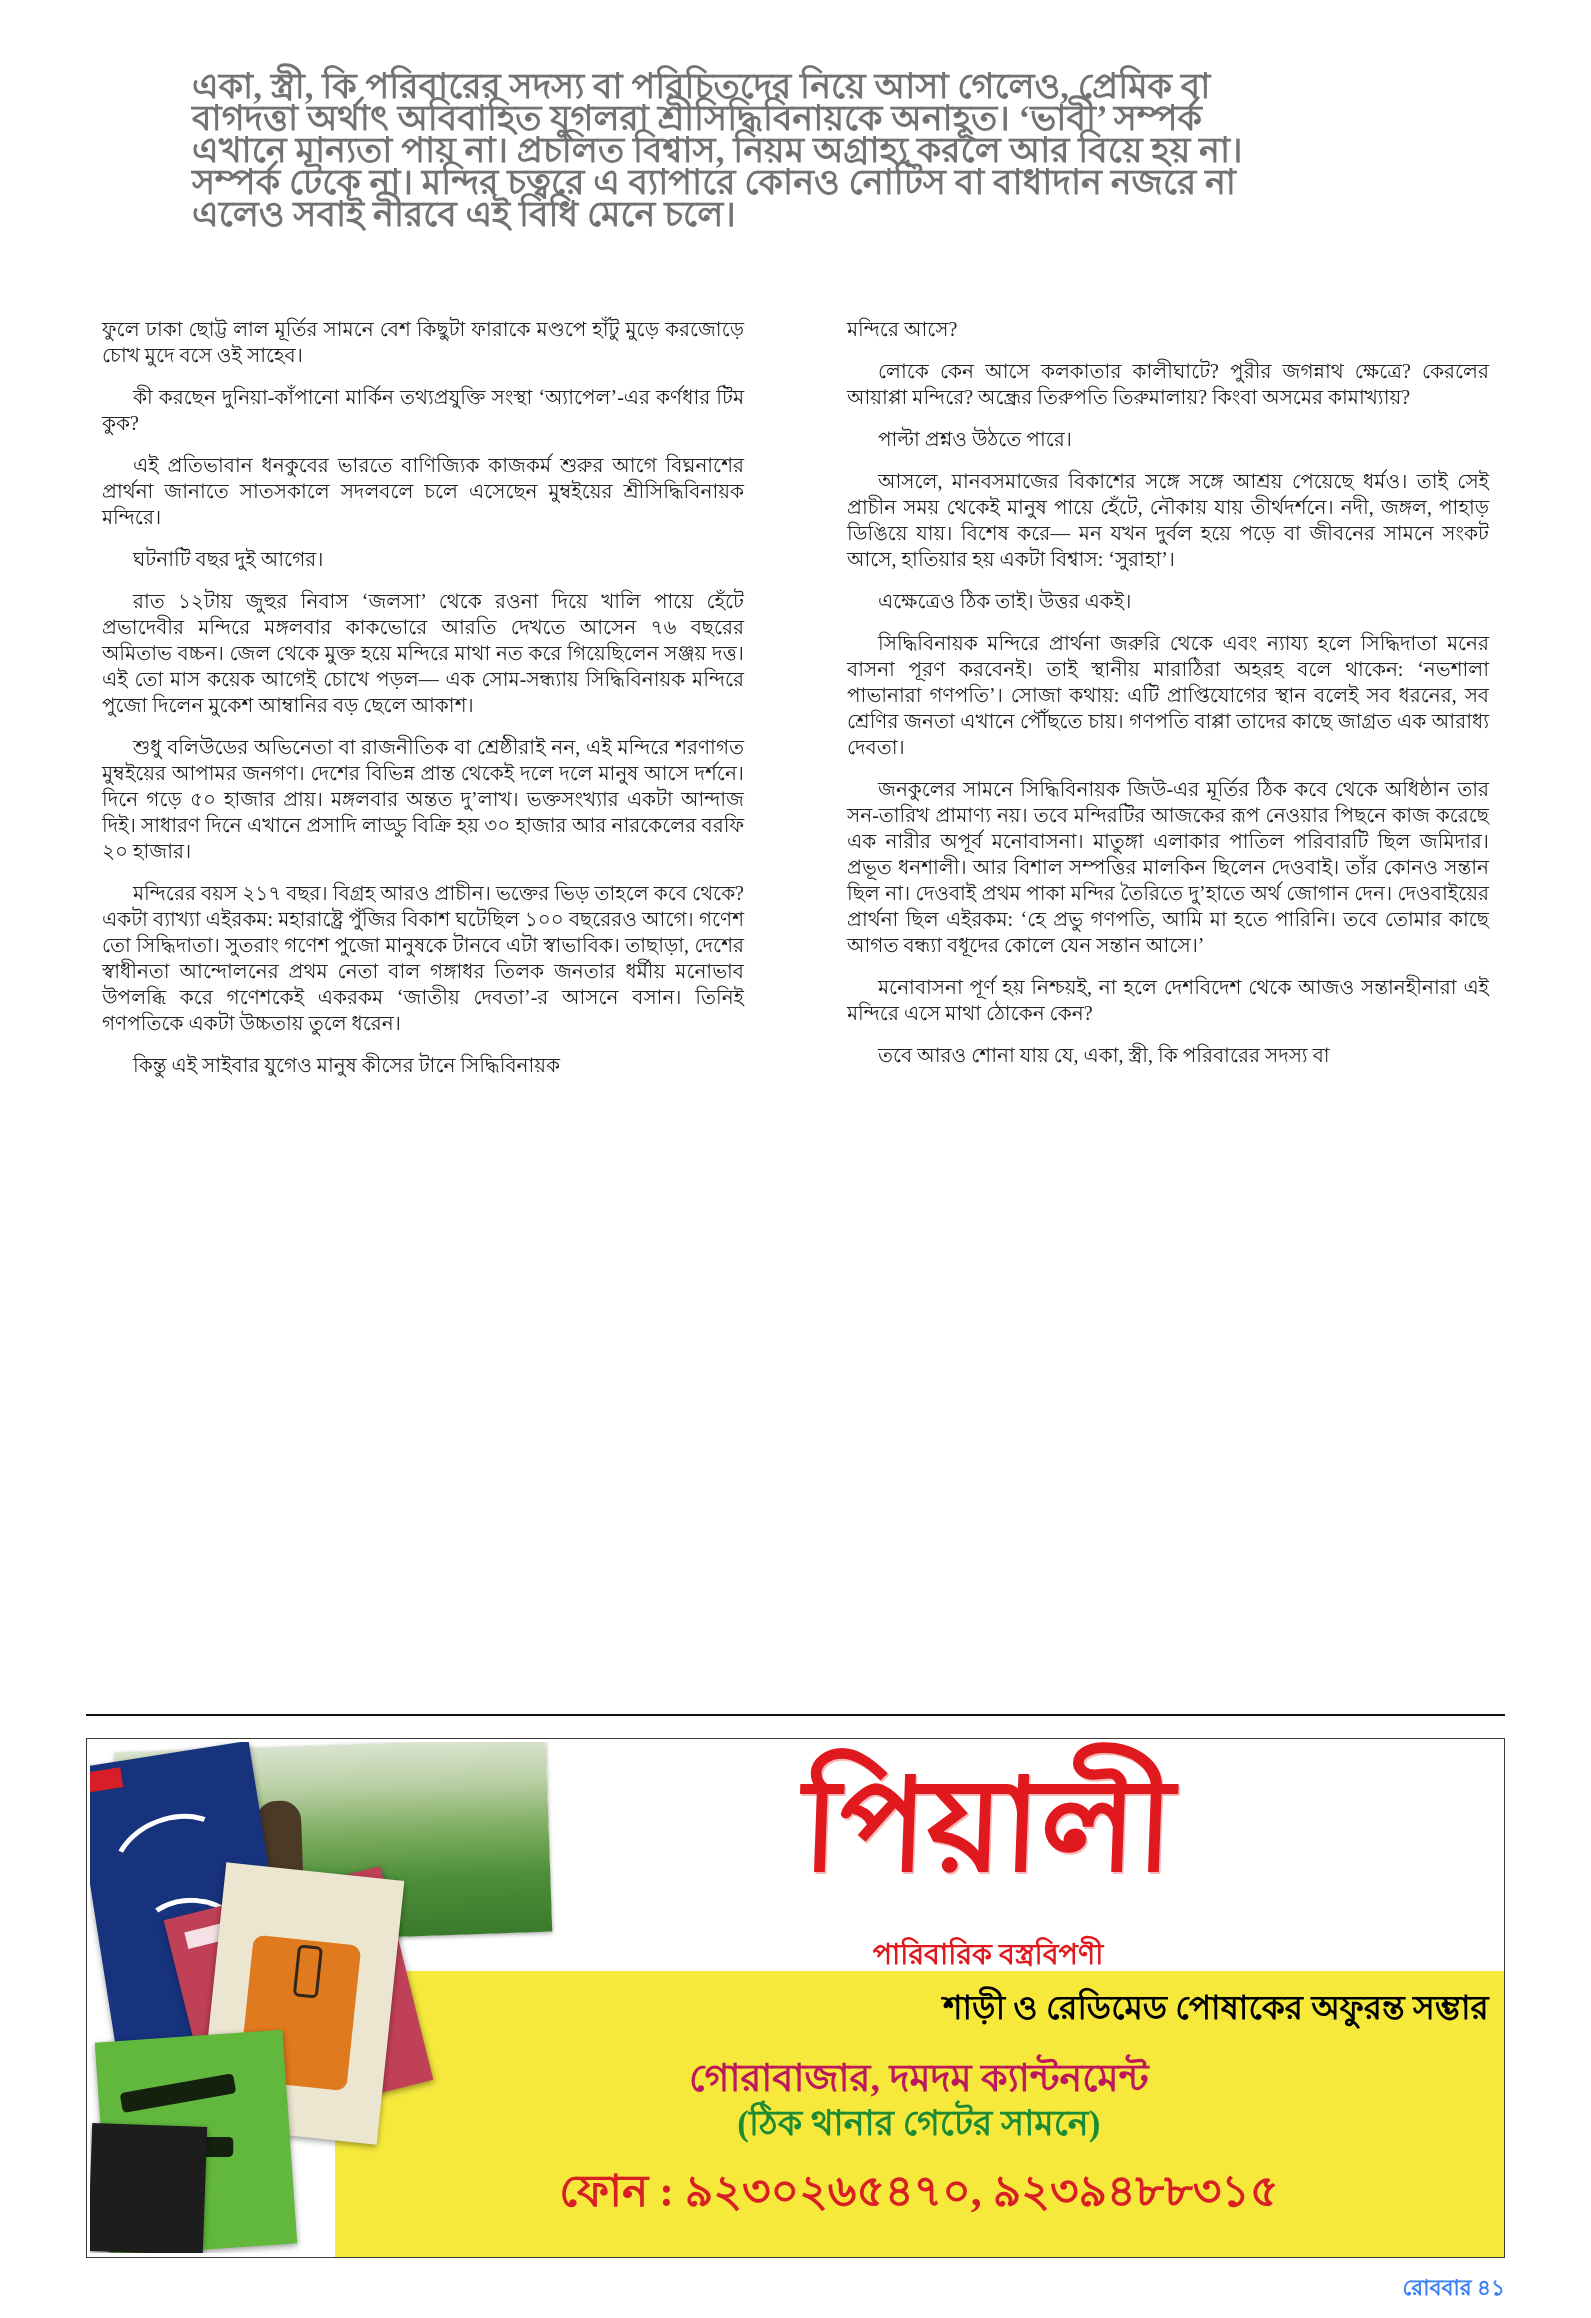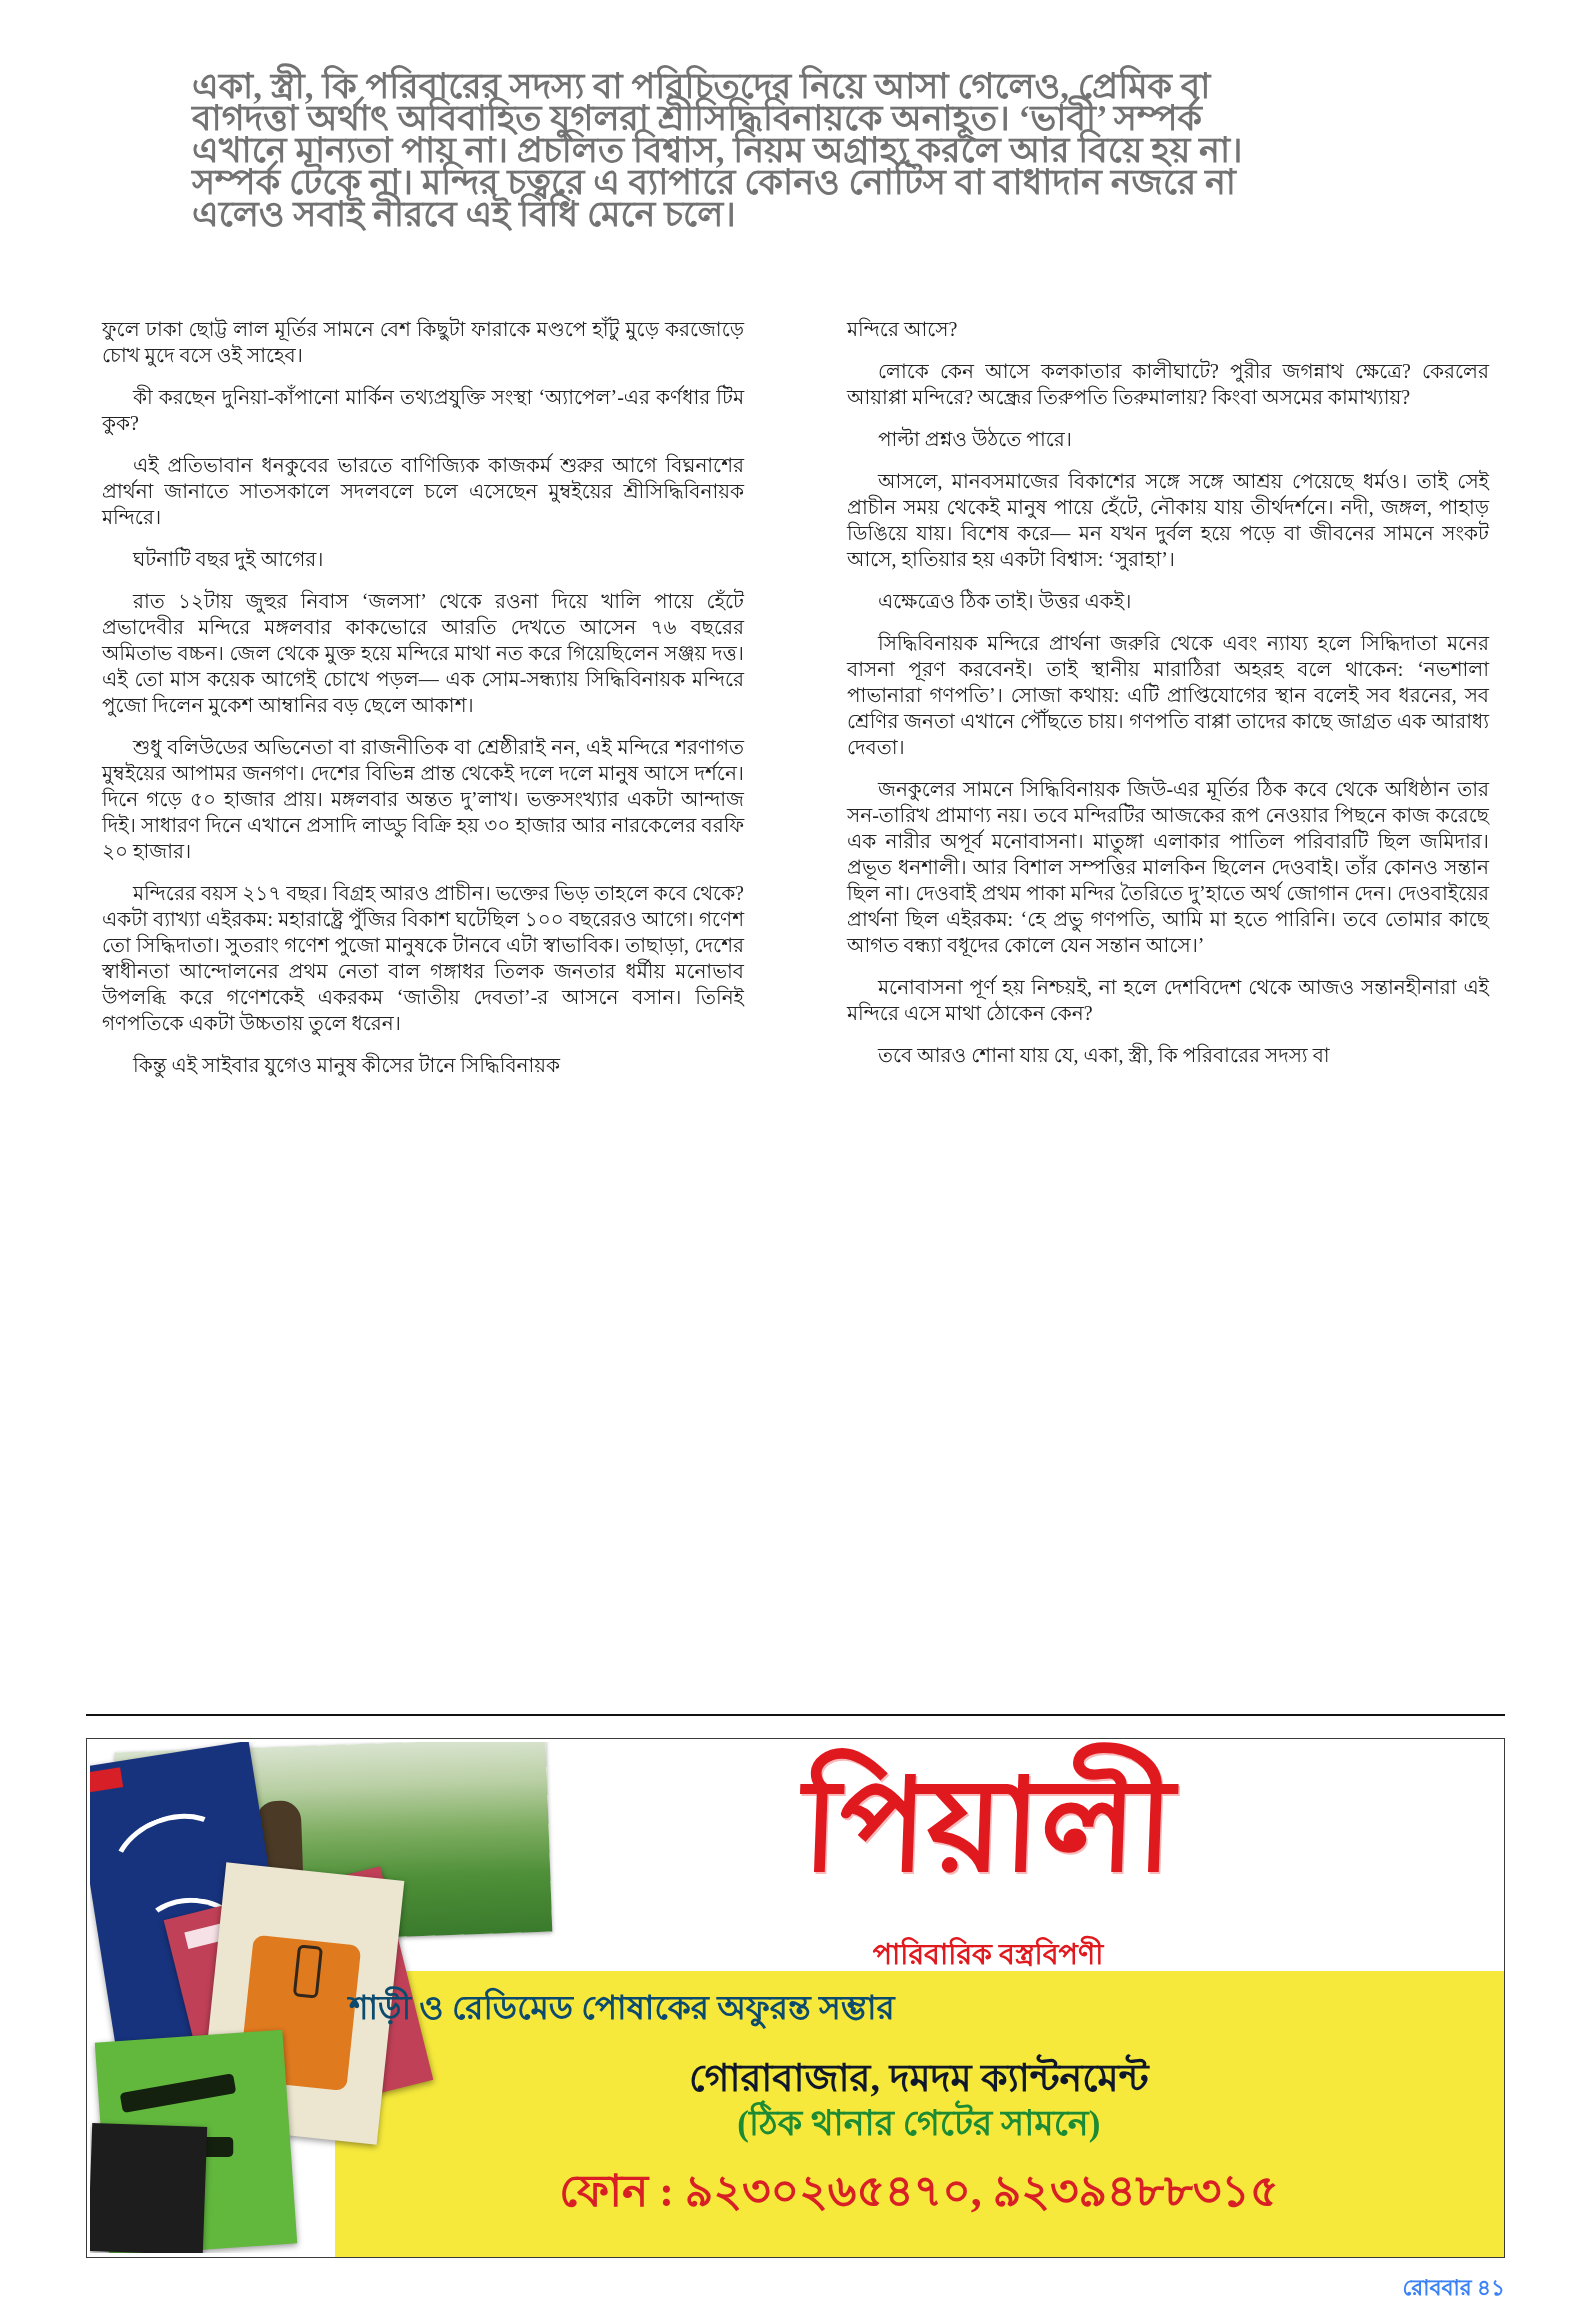--- a/index.html
+++ b/index.html
@@ -220,33 +220,33 @@
     z-index: 3;
     text-align: center;
     font-size: 28.5px;
     font-weight: 700;
     color: #e0191f;
   }
   .ad-tagline {
     position: absolute;
     left: 262px; right: 15.4px; top: 243px;
     z-index: 3;
-    text-align: left;
+    text-align: right;
     font-size: 33px;
     font-weight: 700;
-    color: #0c4a6e;
+    color: #000000;
   }
   .ad-address1 {
     position: absolute;
     left: 262px; right: 15.4px; top: 309px;
     z-index: 3;
     text-align: center;
     font-size: 38px;
     font-weight: 700;
-    color: #0f172a;
+    color: #be185d;
   }
   .ad-address2 {
     position: absolute;
     left: 262px; right: 15.4px; top: 357px;
     z-index: 3;
     text-align: center;
     font-size: 35px;
     font-weight: 700;
     color: #1d8a34;
   }

